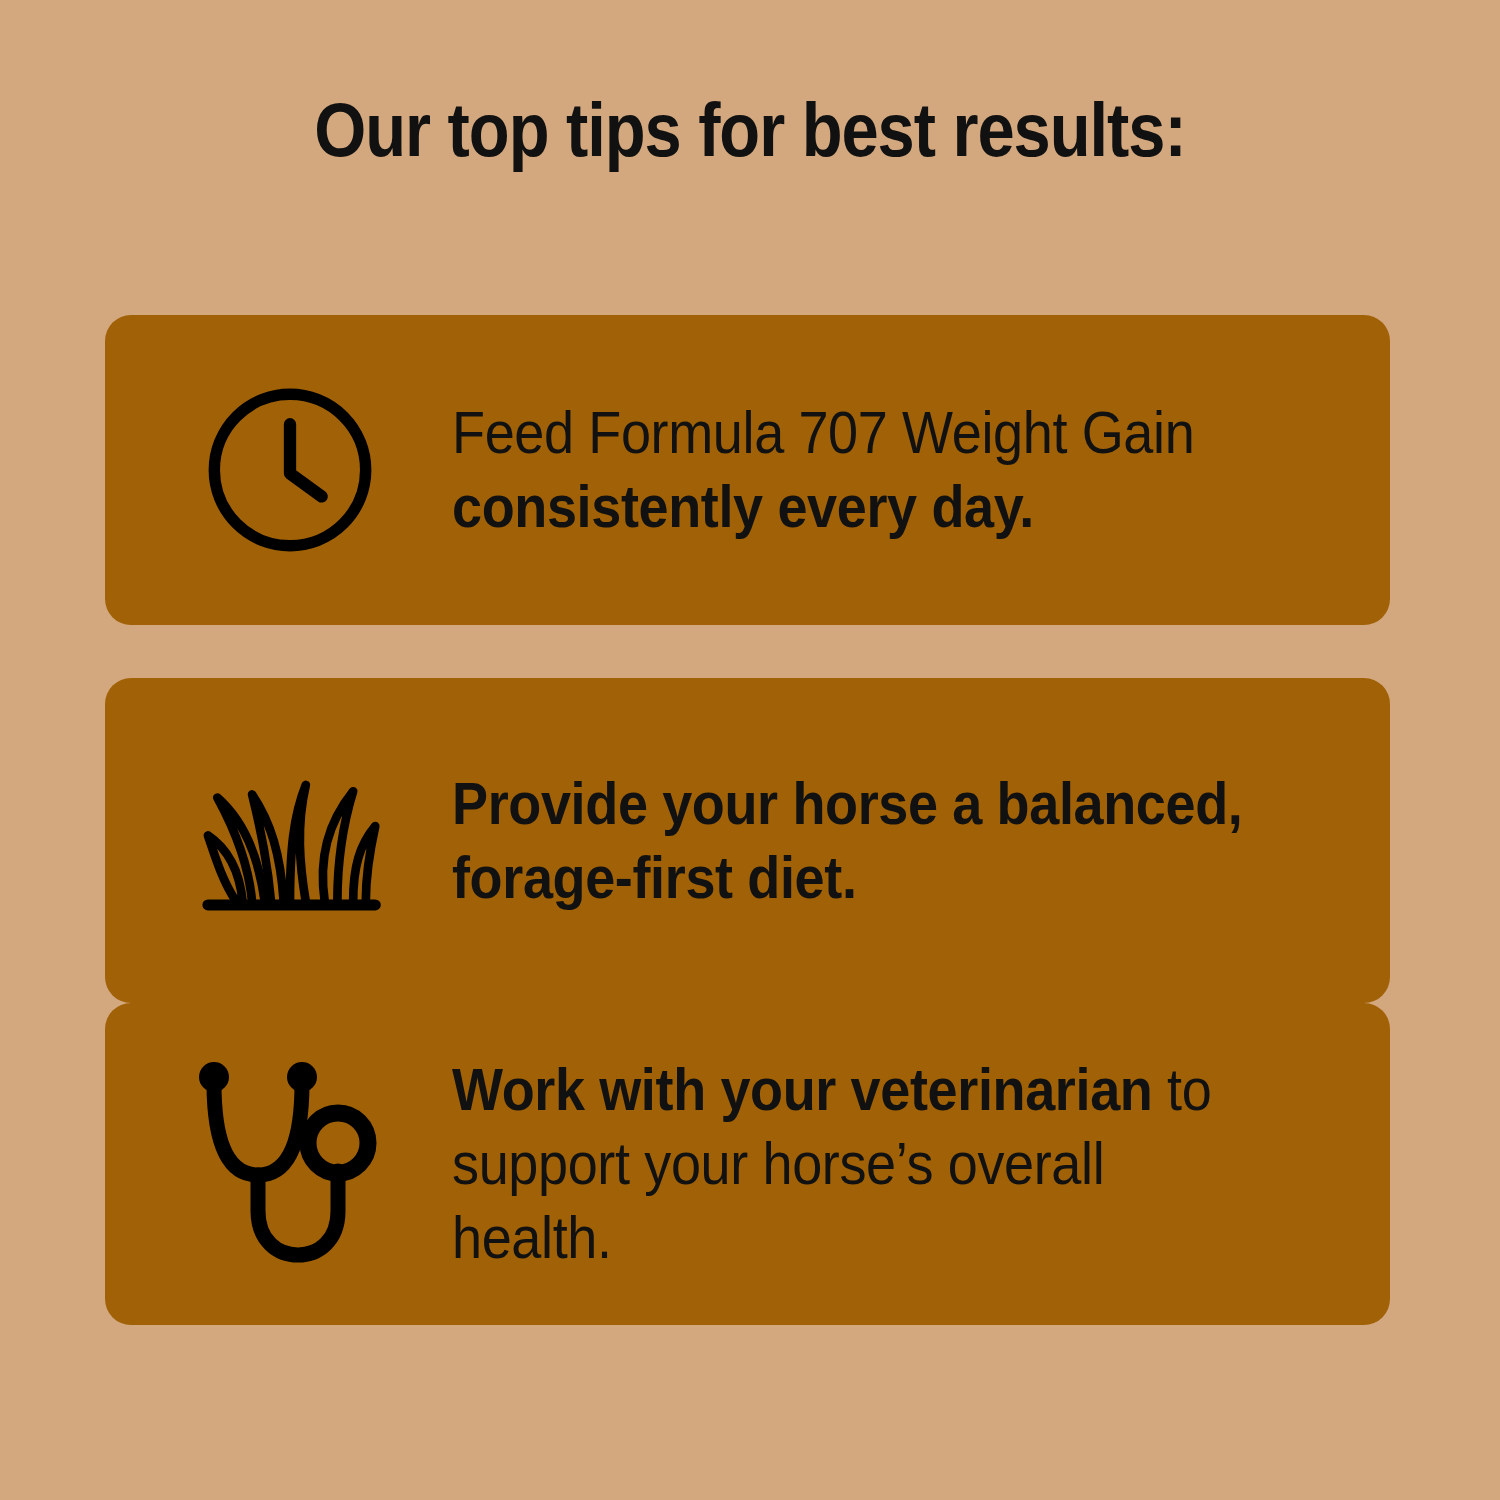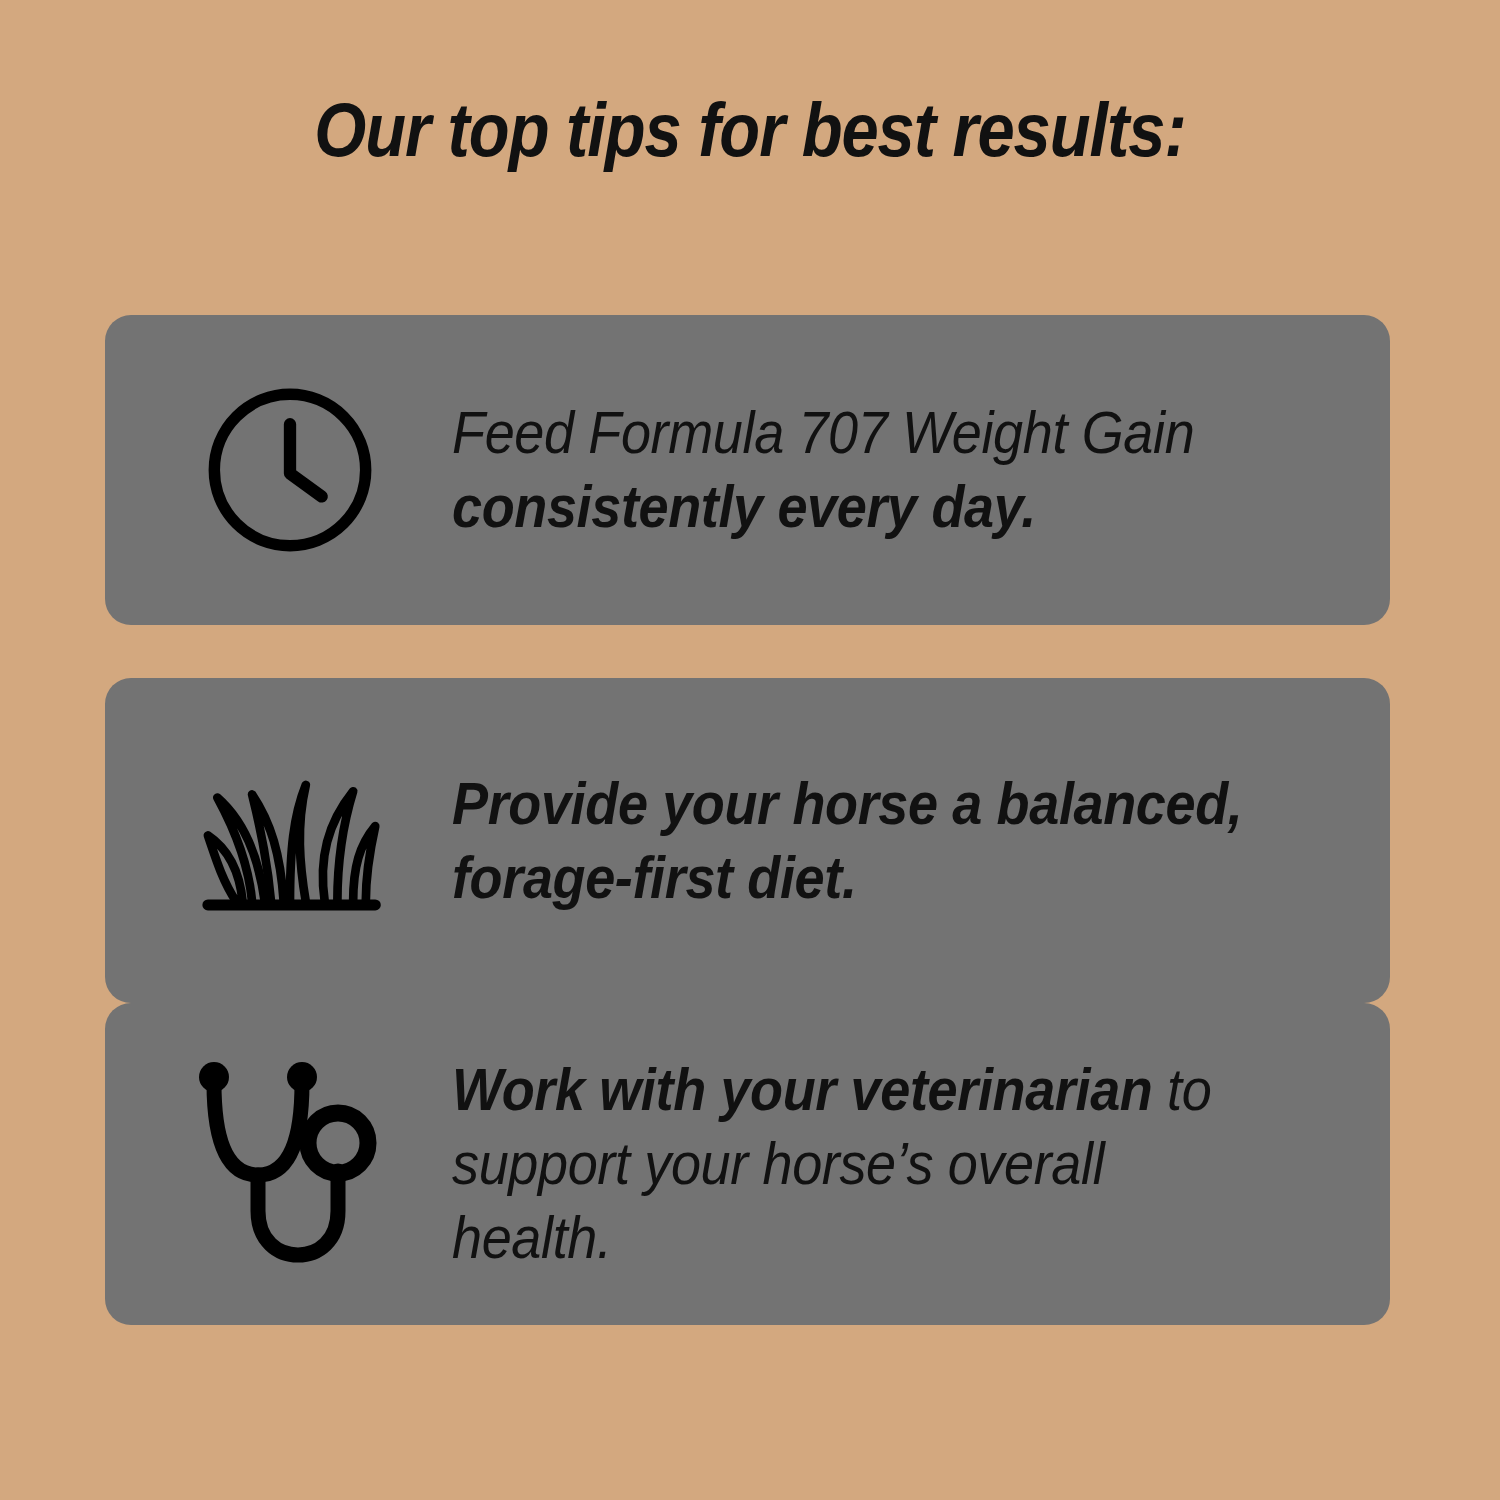--- a/index.html
+++ b/index.html
@@ -13,21 +13,20 @@
     font-family: "Liberation Sans", sans-serif;
     overflow: hidden;
   }
 
   .page {
     position: relative;
     width: 1500px;
     height: 1500px;
     background: #d3a87f;
     box-sizing: border-box;
-    font-style: italic;
   }
 
   
   .page-title {
     position: absolute;
     left: 0;
     top: 86px;
     width: 1500px;
     text-align: center;
     font-family: "Liberation Sans Narrow", "Liberation Sans", sans-serif;
@@ -45,21 +44,21 @@
   .cards {
     position: absolute;
     left: 105px;
     top: 315px;
     width: 1285px;
   }
 
   .tip-card {
     position: relative;
     box-sizing: border-box;
-    background: #737373;
+    background: #a16207;
     border-radius: 26px;
     display: flex;
     align-items: center;
     width: 1285px;
   }
 
   .tip-card.card-1 { height: 310px; margin-bottom: 53px; }
   .tip-card.card-2 { height: 322px; margin-bottom: 50px; }
   .tip-card.card-3 { height: 325px; }
 

